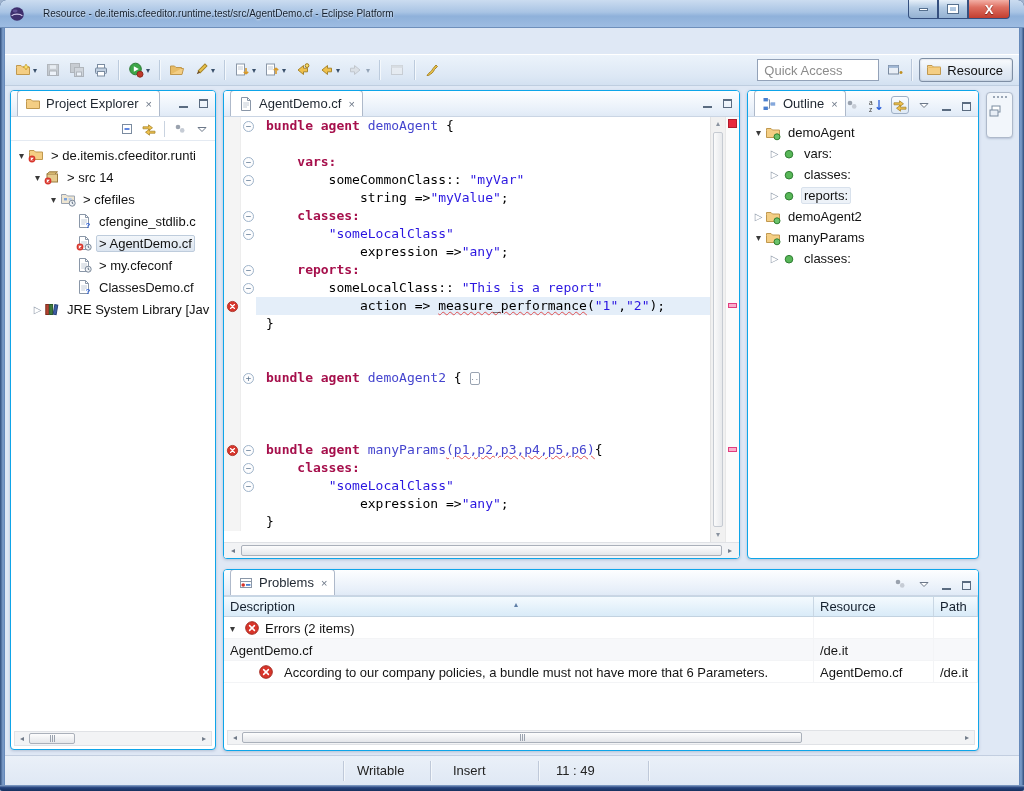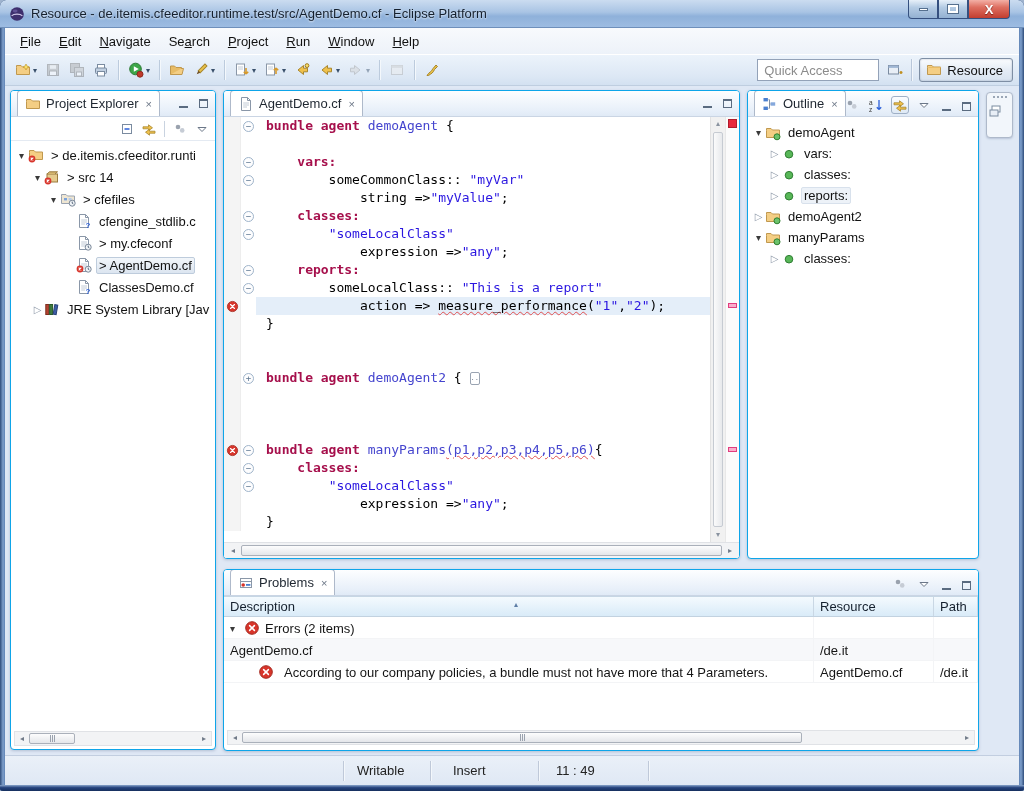--- a/index.html
+++ b/index.html
@@ -12,21 +12,21 @@
       background:linear-gradient(90deg,#2E4C7A,#7FA0CC 60%,#5E82B4); z-index:50;}
   .frame-l{left:0;} .frame-r{right:0; background:linear-gradient(270deg,#2E4C7A,#7FA0CC 60%,#5E82B4);}
   .frame-b { position:absolute; left:0; right:0; bottom:0; height:6px; z-index:50;
       background:linear-gradient(180deg,#89A5CC,#24427C 45%,#16305E); }
 
   
   .titlebar { position:absolute; left:0; top:0; right:0; height:28px;
       background:linear-gradient(180deg,#CBDCF0,#A9C4E4 45%,#8FB1DA 60%,#9DBCE2);
       border-bottom:1px solid #6E8FBB; border-radius:6px 6px 0 0;
       display:flex; align-items:center; padding-left:9px; z-index:60;}
-  .titlebar .title { font-size:13px; color:#15202E; margin-left:6px;
+  .titlebar .title { font-size:10px; color:#15202E; margin-left:18px;
       text-shadow:0 1px 2px rgba(255,255,255,.8); white-space:nowrap;}
   .winbtns { position:absolute; right:14px; top:0; display:flex; }
   .wbtn { width:30px; height:19px; border:1px solid #35507F; border-top:none;
       display:flex; align-items:center; justify-content:center;
       background:linear-gradient(180deg,#E7F0F9,#B5CCE4 40%,#93B1D2);}
   .wbtn.first{ border-radius:0 0 0 4px;}
   .wbtn.close { width:42px; border-radius:0 0 4px 0;
       background:linear-gradient(180deg,#F3B0A6,#DE6F61 40%,#C23E30); }
   .g-min { width:9px; height:3px; background:#FFF; border:1px solid #55708F; }
   .g-max { width:10px; height:8px; border:2px solid #FFF; outline:1px solid #55708F; }
@@ -202,30 +202,20 @@
         </div>
       <div class="wbtn">
           <span class="g-max"></span>
         </div>
       <div class="wbtn close">
           <span class="g-close">X</span>
         </div>
     </div>
   </div>
 
-  <div class="menubar" id="menubar">
-      <div class="menu-item"><u>F</u>ile</div>
-      <div class="menu-item"><u>E</u>dit</div>
-      <div class="menu-item"><u>N</u>avigate</div>
-      <div class="menu-item">Se<u>a</u>rch</div>
-      <div class="menu-item"><u>P</u>roject</div>
-      <div class="menu-item"><u>R</u>un</div>
-      <div class="menu-item"><u>W</u>indow</div>
-      <div class="menu-item"><u>H</u>elp</div>
-    </div>
 
   <div class="toolbar">
     <span id="tbGroups" style="display:flex;align-items:center;">
         <span class="tb-group">
           <button class="tb-btn">
             <span class="icon">
               <svg width="16" height="16" viewBox="0 0 16 16">
                 <path d="M1.5 5.5 V3.5 H6 L7.5 5 H14.5 V12.5 H1.5 Z" fill="#F4CE84" stroke="#C0984E"></path>
                 <path d="M11 2 l1 2 2 1 -2 1 -1 2 -1-2 -2-1 2-1 Z" fill="#F7E06A" stroke="#C09020" stroke-width=".6"></path>
               </svg>
@@ -485,37 +475,20 @@
               <path d="M9.5 1.5 V4.5 H12.5" fill="none" stroke="#8A97A8"></path>
               <g stroke="#C2CBD6">
                 <line x1="5.2" y1="7" x2="11" y2="7"></line>
                 <line x1="5.2" y1="9" x2="11" y2="9"></line>
                 <line x1="5.2" y1="11" x2="9" y2="11"></line>
               </g>
               <text x="9.4" y="14.6" font-size="8" font-weight="bold" fill="#2B5FD9" font-family="Liberation Sans">?</text>
             </svg>
           </span>
           <span class="tlabel">cfengine_stdlib.c</span>
-        </div>
-        <div class="trow" style="padding-left: 52px;">
-          <span class="arrow"></span>
-          <span class="icon">
-            <svg width="16" height="16" viewBox="0 0 16 16">
-              <path d="M3.5 1.5 H9.5 L12.5 4.5 V14.5 H3.5 Z" fill="#FFF" stroke="#8A97A8"></path>
-              <path d="M9.5 1.5 V4.5 H12.5" fill="none" stroke="#8A97A8"></path>
-              <g stroke="#C2CBD6">
-                <line x1="5.2" y1="7" x2="11" y2="7"></line>
-                <line x1="5.2" y1="9" x2="11" y2="9"></line>
-                <line x1="5.2" y1="11" x2="9" y2="11"></line>
-              </g>
-              <circle cx="12.2" cy="12.2" r="3" fill="#F2F5F8" stroke="#7A8798"></circle>
-              <path d="M12.2 10.6 V12.2 L13.4 13" stroke="#53647A" fill="none"></path>
-            </svg>
-          </span>
-          <span class="tlabel">&gt; my.cfeconf</span>
         </div>
         <div class="trow" style="padding-left: 52px;">
           <span class="arrow"></span>
           <span class="icon">
             <svg width="16" height="16" viewBox="0 0 16 16">
               <path d="M3.5 1.5 H9.5 L12.5 4.5 V14.5 H3.5 Z" fill="#FFF" stroke="#8A97A8"></path>
               <path d="M9.5 1.5 V4.5 H12.5" fill="none" stroke="#8A97A8"></path>
               <g stroke="#C2CBD6">
                 <line x1="5.2" y1="7" x2="11" y2="7"></line>
                 <line x1="5.2" y1="9" x2="11" y2="9"></line>
@@ -533,20 +506,37 @@
           <span class="arrow"></span>
           <span class="icon">
             <svg width="16" height="16" viewBox="0 0 16 16">
               <path d="M3.5 1.5 H9.5 L12.5 4.5 V14.5 H3.5 Z" fill="#FFF" stroke="#8A97A8"></path>
               <path d="M9.5 1.5 V4.5 H12.5" fill="none" stroke="#8A97A8"></path>
               <g stroke="#C2CBD6">
                 <line x1="5.2" y1="7" x2="11" y2="7"></line>
                 <line x1="5.2" y1="9" x2="11" y2="9"></line>
                 <line x1="5.2" y1="11" x2="9" y2="11"></line>
               </g>
+              <circle cx="12.2" cy="12.2" r="3" fill="#F2F5F8" stroke="#7A8798"></circle>
+              <path d="M12.2 10.6 V12.2 L13.4 13" stroke="#53647A" fill="none"></path>
+            </svg>
+          </span>
+          <span class="tlabel">&gt; my.cfeconf</span>
+        </div>
+        <div class="trow" style="padding-left: 52px;">
+          <span class="arrow"></span>
+          <span class="icon">
+            <svg width="16" height="16" viewBox="0 0 16 16">
+              <path d="M3.5 1.5 H9.5 L12.5 4.5 V14.5 H3.5 Z" fill="#FFF" stroke="#8A97A8"></path>
+              <path d="M9.5 1.5 V4.5 H12.5" fill="none" stroke="#8A97A8"></path>
+              <g stroke="#C2CBD6">
+                <line x1="5.2" y1="7" x2="11" y2="7"></line>
+                <line x1="5.2" y1="9" x2="11" y2="9"></line>
+                <line x1="5.2" y1="11" x2="9" y2="11"></line>
+              </g>
               <text x="9.4" y="14.6" font-size="8" font-weight="bold" fill="#2B5FD9" font-family="Liberation Sans">?</text>
             </svg>
           </span>
           <span class="tlabel">ClassesDemo.cf</span>
         </div>
         <div class="trow" style="padding-left: 20px;">
           <span class="arrow closed">▷</span>
           <span class="icon">
             <svg width="16" height="16" viewBox="0 0 16 16">
               <rect x="1.8" y="3.5" width="3" height="10" fill="#B5432F" stroke="#7E2E20"></rect>
@@ -960,21 +950,21 @@
         </div>
         <div class="p-row">
           <div>
             <span class="p-indent"></span>
             <span class="icon">
               <svg width="16" height="16" viewBox="0 0 16 16">
                 <circle cx="8" cy="8" r="6.3" fill="#D8352B" stroke="#A32A20"></circle>
                 <path d="M5.6 5.6 l4.8 4.8 M10.4 5.6 l-4.8 4.8" stroke="#FFF" stroke-width="1.5" stroke-linecap="round"></path>
               </svg>
             </span>
-            <span style="margin-left: 5px;">According to our company policies, a bundle must not have more that 4 Parameters.</span>
+            <span style="margin-left: 5px;">According to our company policies, a bundle must not have more that 6 Parameters.</span>
           </div>
           <div>AgentDemo.cf</div>
           <div>/de.it</div>
         </div>
       </div>
     <div class="hscroll" style="bottom:5px;">
       <span class="hs-arrow">◂</span>
       <span class="hs-thumb" style="width:560px;">
           <i></i>
           <i></i>

